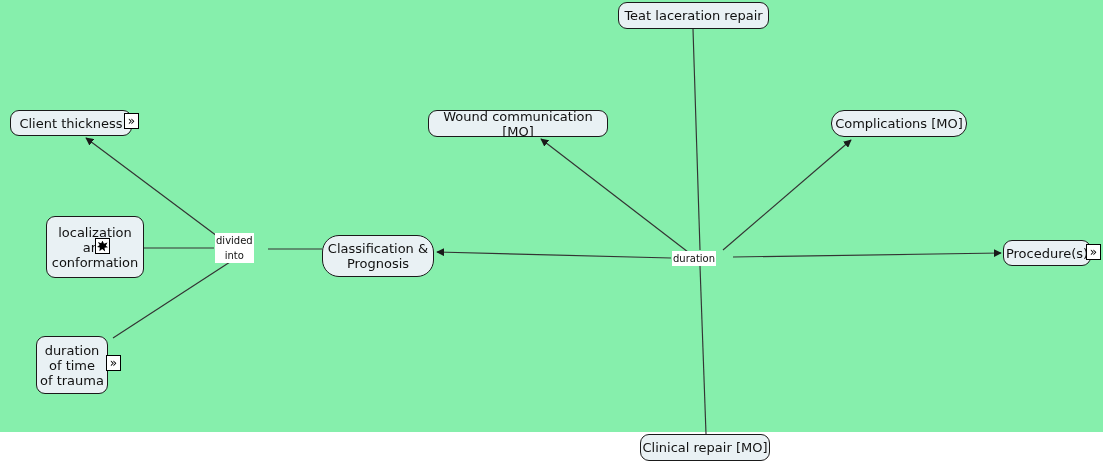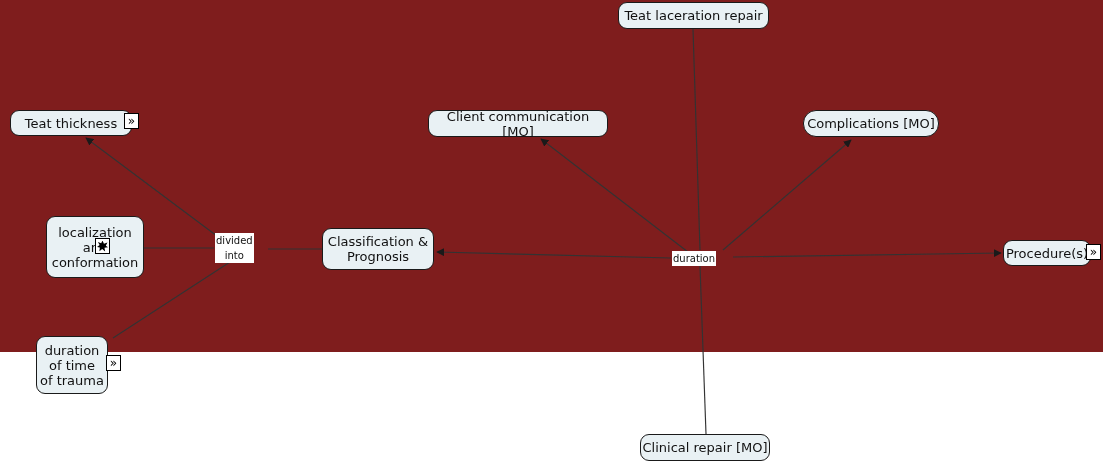--- a/index.html
+++ b/index.html
@@ -9,22 +9,22 @@
   }
   body {
     font-family: "DejaVu Sans", sans-serif;
     width: 1103px;
     height: 464px;
     overflow: hidden;
   }
   #canvas {
     position: relative;
     width: 1103px;
-    height: 352px;
-    background: #7f1d1d;
+    height: 432px;
+    background: #86efac;
     text-decoration: underline;
   }
   #edges {
     position: absolute;
     left: 0;
     top: 0;
     width: 1103px;
     height: 464px;
   }
   .node {
@@ -100,27 +100,27 @@
         <line x1="671" y1="258" x2="437" y2="252" stroke="#333333" stroke-width="1.15" marker-end="url(#arrowhead)"></line>
         <line x1="700" y1="266" x2="706" y2="434" stroke="#333333" stroke-width="1.15"></line>
         <line x1="322" y1="249" x2="268" y2="249" stroke="#333333" stroke-width="1.15"></line>
         <line x1="221" y1="239" x2="86" y2="138" stroke="#333333" stroke-width="1.15" marker-end="url(#arrowhead)"></line>
         <line x1="214" y1="248" x2="105" y2="248" stroke="#333333" stroke-width="1.15"></line>
         <line x1="230" y1="262" x2="113" y2="338" stroke="#333333" stroke-width="1.15"></line>
       </g>
   </svg>
   <div id="node-layer">
       <div class="node" style="left: 618px; top: 2px; width: 151px; height: 27px;"><span>Teat laceration repair</span></div>
-      <div class="node" style="left: 428px; top: 110px; width: 180px; height: 27px;"><span>Client communication [MO]</span></div>
-      <div class="node" style="left: 803px; top: 110px; width: 136px; height: 27px; border-radius: 13px;"><span>Complications [MO]</span></div>
-      <div class="node" style="left: 10px; top: 110px; width: 122px; height: 26px;"><span>Teat thickness</span></div>
+      <div class="node" style="left: 428px; top: 110px; width: 180px; height: 27px;"><span>Wound communication [MO]</span></div>
+      <div class="node" style="left: 831px; top: 110px; width: 136px; height: 27px; border-radius: 13px;"><span>Complications [MO]</span></div>
+      <div class="node" style="left: 10px; top: 110px; width: 122px; height: 26px;"><span>Client thickness</span></div>
       <div class="node" style="left: 3px; top: 216px; width: 98px; height: 62px; margin-left: 43px;"><span>localization
 and
 conformation</span></div>
-      <div class="node" style="left: 322px; top: 228px; width: 112px; height: 42px;"><span>Classification &amp;
+      <div class="node" style="left: 322px; top: 235px; width: 112px; height: 42px; border-radius: 17px;"><span>Classification &amp;
 Prognosis</span></div>
       <div class="node" style="left: 1003px; top: 240px; width: 88px; height: 26px;"><span>Procedure(s)</span></div>
       <div class="node" style="left: 36px; top: 336px; width: 72px; height: 58px;"><span>duration
 of time
 of trauma</span></div>
       <div class="node" style="left: 640px; top: 434px; width: 130px; height: 27px;"><span>Clinical repair [MO]</span></div>
     </div>
   <div id="hub-layer">
       <div class="hub-label" style="left: 672px; top: 251px;">duration</div>
       <div class="hub-label" style="left: 215px; top: 233px;">divided

